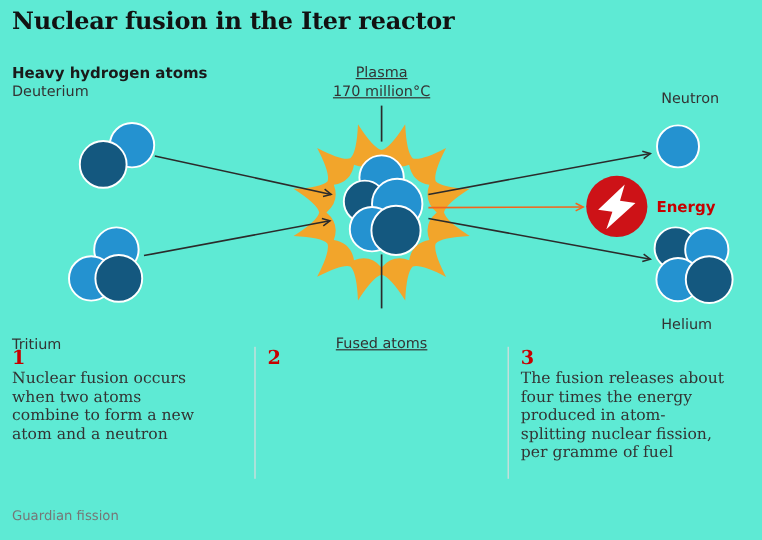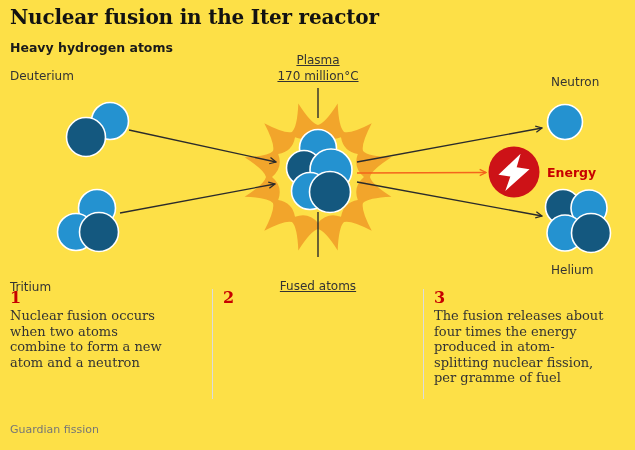--- a/index.html
+++ b/index.html
@@ -1,16 +1,16 @@
 <!DOCTYPE html>
 <html><head>
 <meta charset="utf-8">
 <style>
   html,body{margin:0;padding:0;background:#fff;}
-  .page{position:relative;width:635px;height:450px;background:#fde047;overflow:hidden;
+  .page{position:relative;width:635px;height:450px;background:#5eead4;overflow:hidden;
         font-family:"DejaVu Sans",sans-serif;}
   .diagram-svg{position:absolute;left:0;top:0;width:635px;height:450px;}
   .title{position:absolute;left:10px;top:5px;font-family:"DejaVu Serif",serif;
          font-weight:bold;font-size:20px;color:#121212;letter-spacing:-0.2px;}
   .lbl{position:absolute;font-size:12px;color:#333;line-height:15px;}
   .lbl-bold{font-weight:bold;color:#1a1a1a;font-size:12.5px;}
   .lbl-center{width:140px;text-align:center;text-decoration:underline;}
   .energy-lbl{position:absolute;font-size:12.5px;font-weight:bold;color:#c70000;}
   .steps{position:absolute;top:289px;left:0;width:635px;}
   .step{position:absolute;top:0;}
@@ -76,21 +76,21 @@
     <line x1="120" y1="213" x2="275" y2="184" stroke-width="1.3" marker-end="url(#ah-dark)" stroke="#2b2b2b"></line>
     <line x1="357" y1="162" x2="542" y2="128" stroke-width="1.3" marker-end="url(#ah-dark)" stroke="#2b2b2b"></line>
     <line x1="357" y1="173" x2="486" y2="172.5" stroke-width="1.3" marker-end="url(#ah-orange)" stroke="#f4651c"></line>
     <line x1="357" y1="182" x2="542" y2="216" stroke-width="1.3" marker-end="url(#ah-dark)" stroke="#2b2b2b"></line>
     <line x1="318" y1="88" x2="318" y2="118" stroke-width="1.4" stroke="#2b2b2b"></line>
     <line x1="318" y1="212" x2="318" y2="257" stroke-width="1.4" stroke="#2b2b2b"></line>
   </svg>
 
   <div class="title">Nuclear fusion in the Iter reactor</div>
 
-  <div class="lbl lbl-bold" style="left:10px;top:40px;">Heavy hydrogen atoms</div>
+  <div class="lbl lbl-bold" style="left:10px;top:53px;">Heavy hydrogen atoms</div>
   <div class="lbl" style="left:10px;top:69px;">Deuterium</div>
   <div class="lbl" style="left:10px;top:260px;margin-top:20px;">Tritium</div>
 
   <div class="lbl lbl-center" style="left:248px;top:53px;">Plasma</div>
   <div class="lbl lbl-center" style="left:248px;top:69px;">170 million°C</div>
   <div class="lbl lbl-center" style="left:248px;top:259px;margin-top:20px;">Fused atoms</div>
 
   <div class="lbl" style="left:551px;top:75px;">Neutron</div>
   <div class="energy-lbl" style="left:547px;top:165px;">Energy</div>
   <div class="lbl" style="left:551px;top:263px;">Helium</div>

